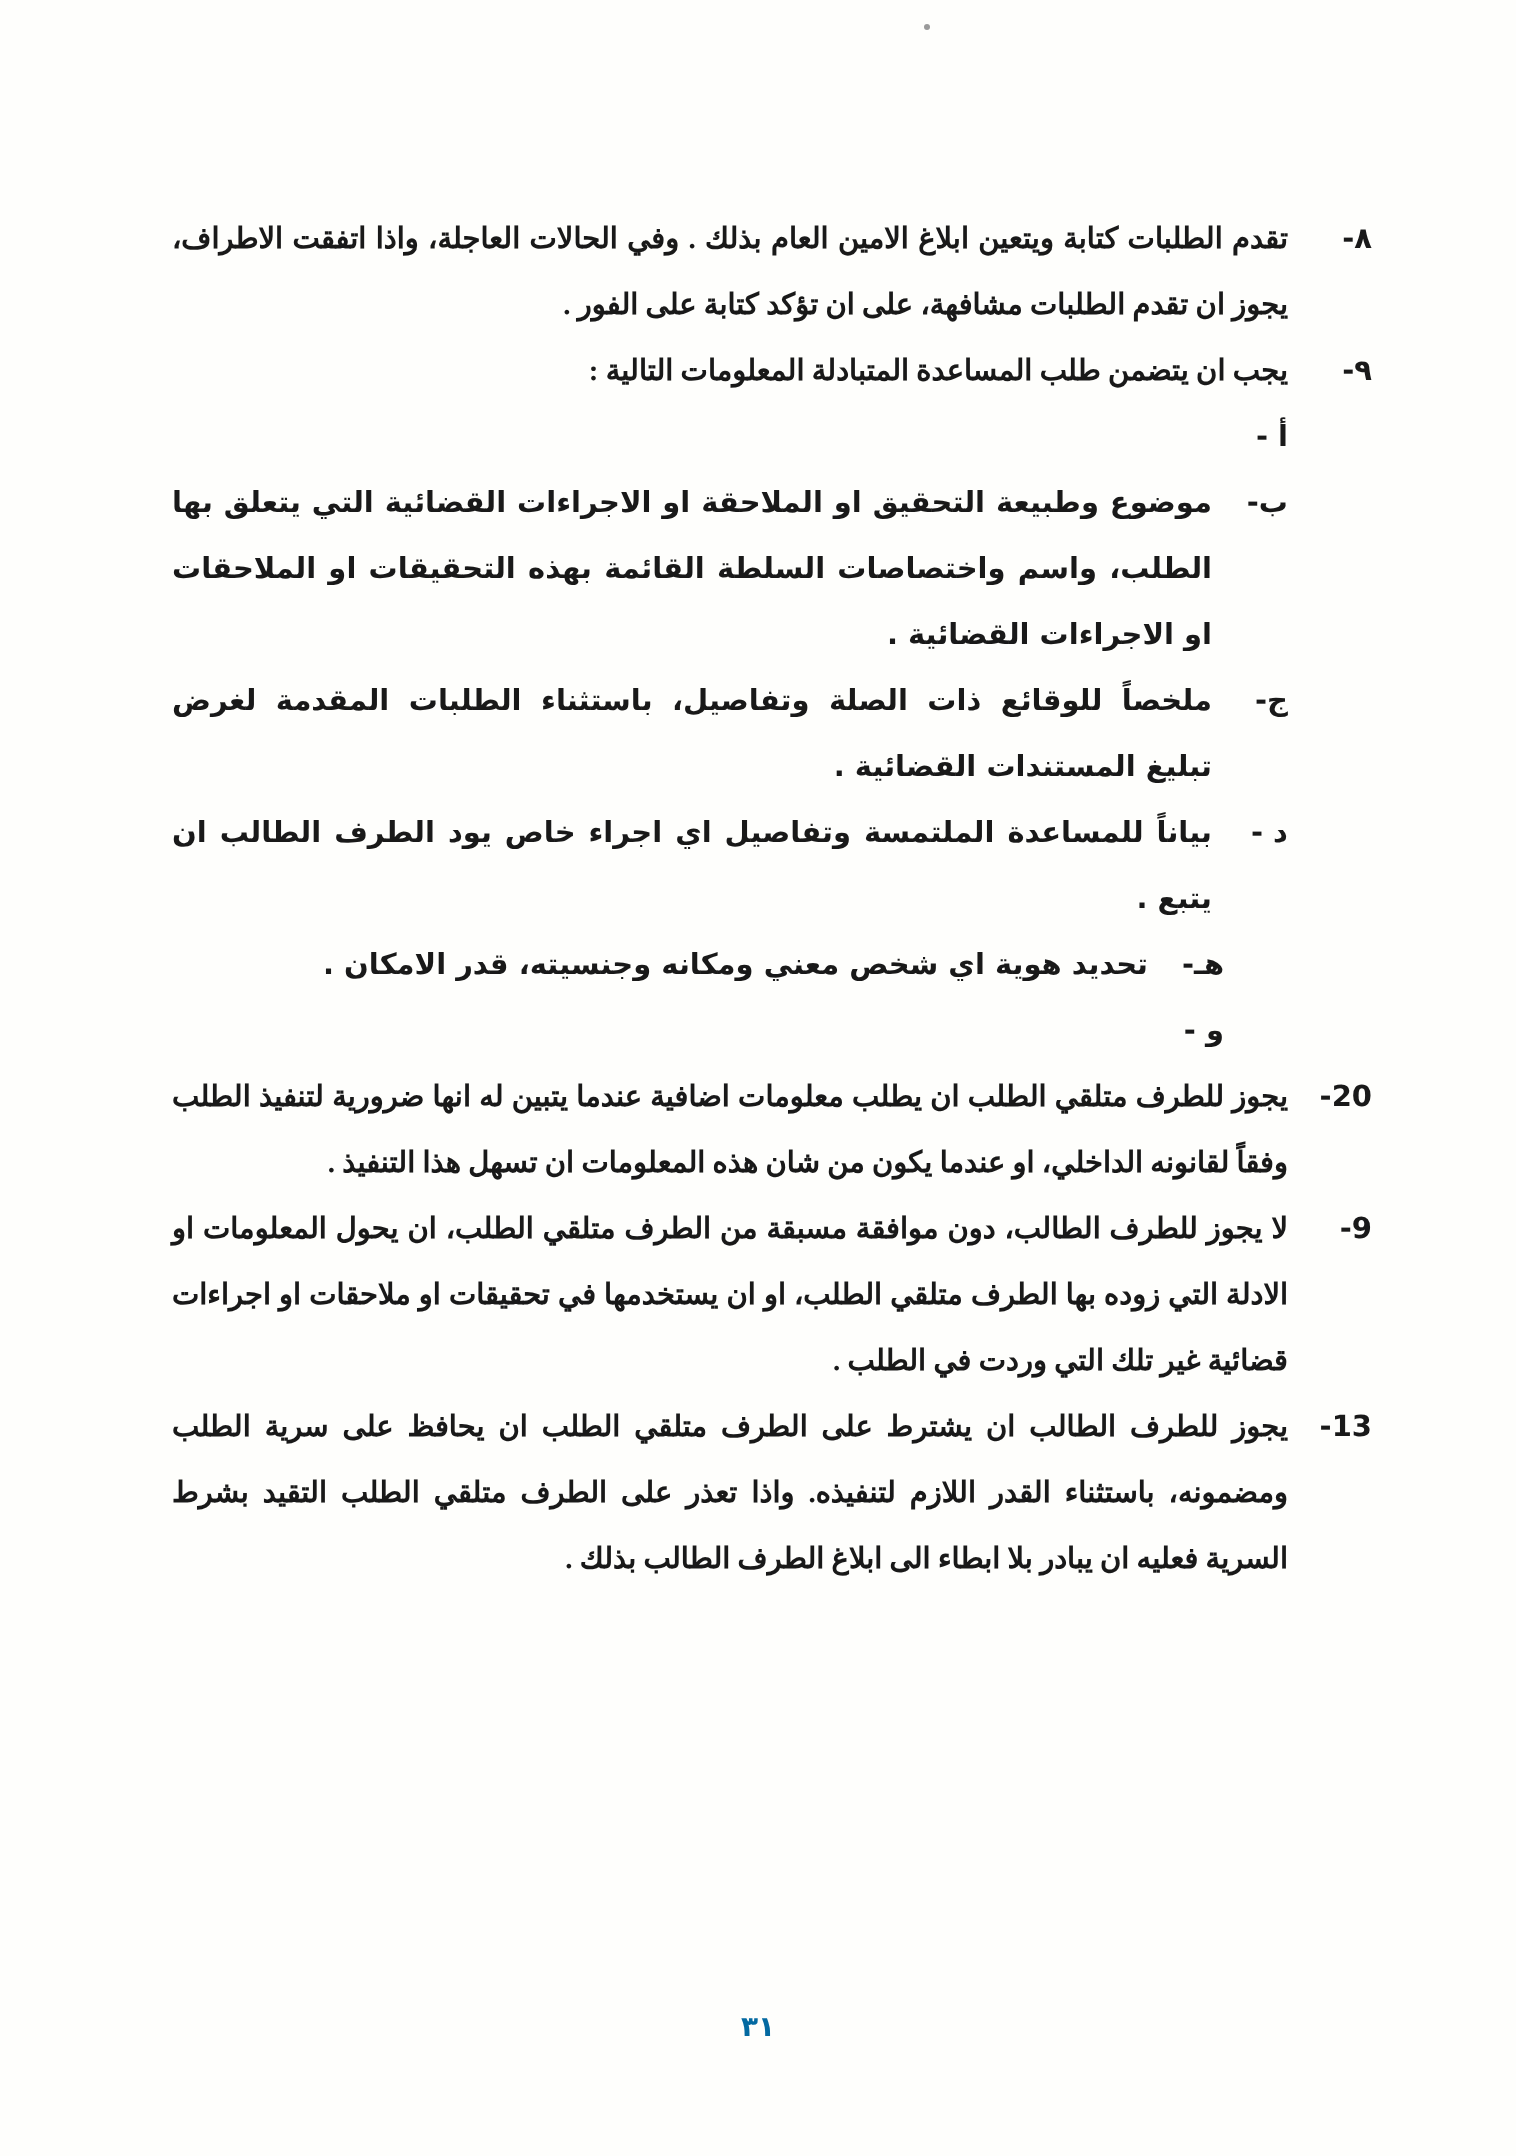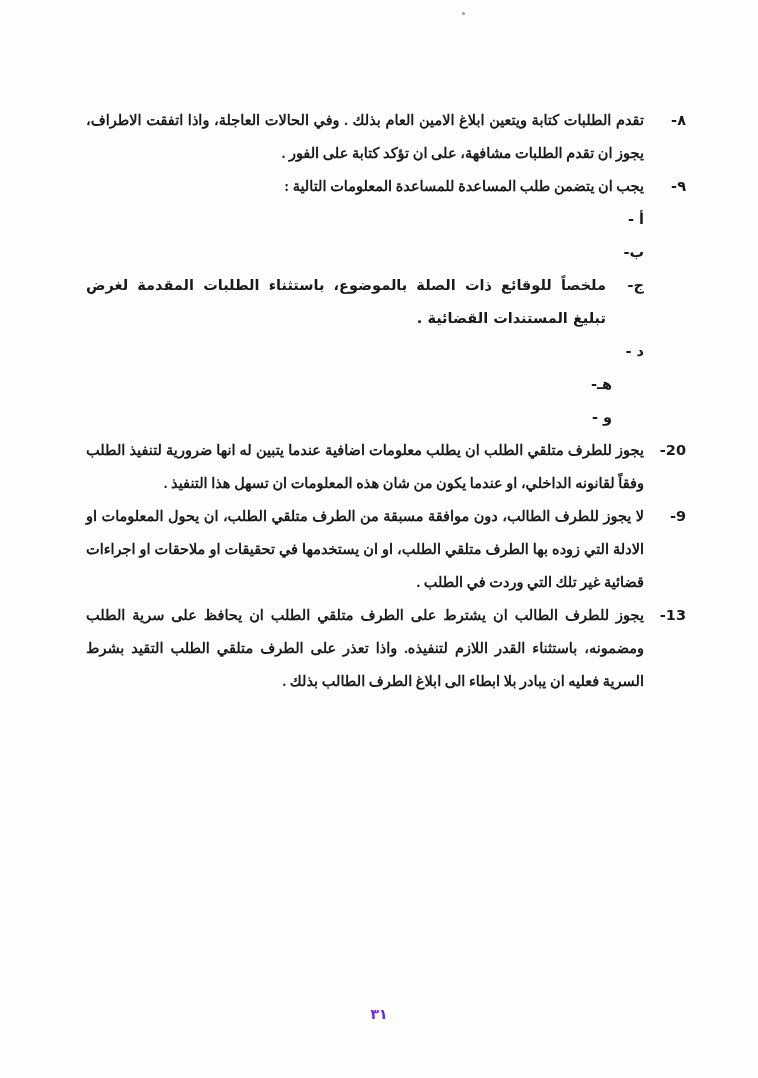--- a/index.html
+++ b/index.html
@@ -61,21 +61,21 @@
   }
   .page-number {
     position: absolute;
     bottom: 56px;
     left: 0;
     width: 100%;
     text-align: center;
     direction: rtl;
     font-size: 14px;
     font-weight: 700;
-    color: #6d28d9;
+    color: #0369a1;
   }
   .speck {
     position: absolute;
     top: 12px;
     left: 462px;
     width: 3px;
     height: 3px;
     border-radius: 50%;
     background: #9a9a9a;
   }
@@ -85,37 +85,40 @@
 
 <div class="page">
   <div class="speck"></div>
   <div class="content">
       <div class="item">
     <span class="num">٨-</span>
     <span class="text">تقدم الطلبات كتابة ويتعين ابلاغ الامين العام بذلك . وفي الحالات العاجلة، واذا اتفقت الاطراف، يجوز ان تقدم الطلبات مشافهة، على ان تؤكد كتابة على الفور .</span>
   </div>
       <div class="item">
     <span class="num">٩-</span>
-    <span class="text">يجب ان يتضمن طلب المساعدة للمساعدة المعلومات التالية :</span>
+    <span class="text">يجب ان يتضمن طلب المساعدة المتبادلة المعلومات التالية :</span>
   </div>
       <div class="sub">
     <span class="num">أ -</span>
   </div>
       <div class="sub">
     <span class="num">ب-</span>
+    <span class="text">موضوع وطبيعة التحقيق او الملاحقة او الاجراءات القضائية التي يتعلق بها الطلب، واسم واختصاصات السلطة القائمة بهذه التحقيقات او الملاحقات او الاجراءات القضائية .</span>
   </div>
       <div class="sub">
     <span class="num">ج-</span>
-    <span class="text">ملخصاً للوقائع ذات الصلة بالموضوع، باستثناء الطلبات المقدمة لغرض تبليغ المستندات القضائية .</span>
+    <span class="text">ملخصاً للوقائع ذات الصلة وتفاصيل، باستثناء الطلبات المقدمة لغرض تبليغ المستندات القضائية .</span>
   </div>
       <div class="sub">
     <span class="num">د -</span>
+    <span class="text">بياناً للمساعدة الملتمسة وتفاصيل اي اجراء خاص يود الطرف الطالب ان يتبع .</span>
   </div>
       <div class="sub indent-2">
     <span class="num">هـ-</span>
+    <span class="text">تحديد هوية اي شخص معني ومكانه وجنسيته، قدر الامكان .</span>
   </div>
       <div class="sub indent-2">
     <span class="num">و -</span>
   </div>
       <div class="item">
     <span class="num">20-</span>
     <span class="text">يجوز للطرف متلقي الطلب ان يطلب معلومات اضافية عندما يتبين له انها ضرورية لتنفيذ الطلب وفقاً لقانونه الداخلي، او عندما يكون من شان هذه المعلومات ان تسهل هذا التنفيذ .</span>
   </div>
       <div class="item">
     <span class="num">9-</span>

